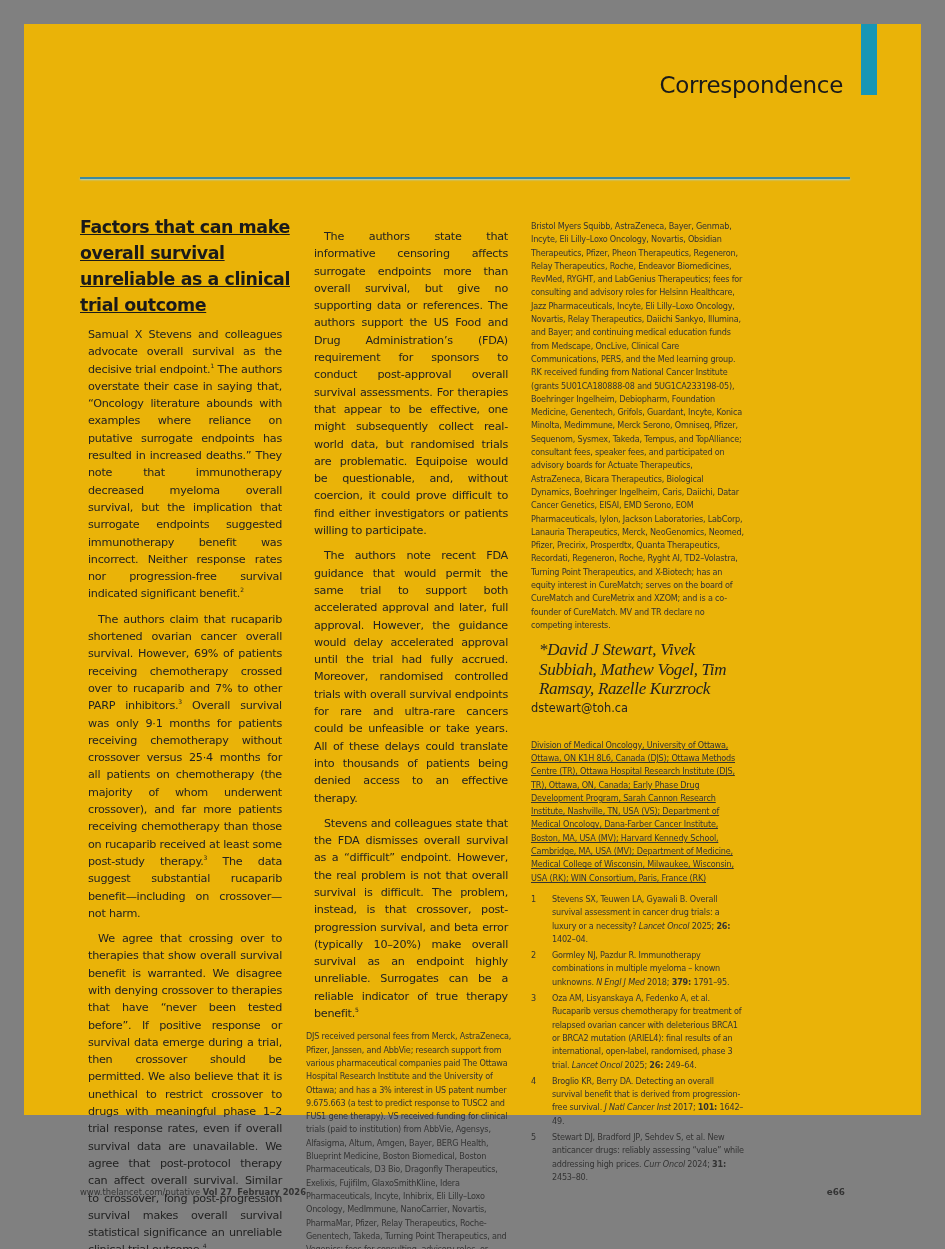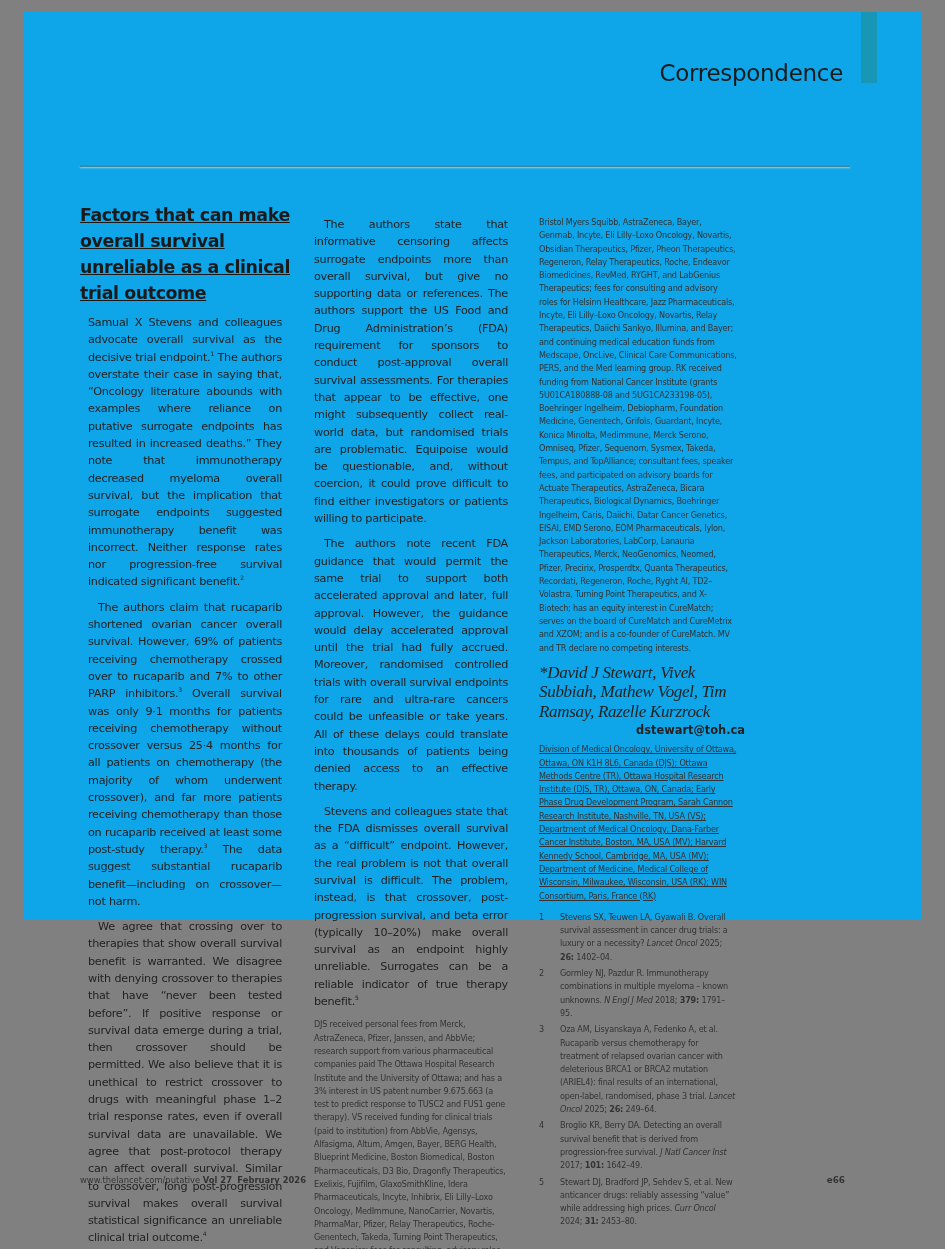--- a/index.html
+++ b/index.html
@@ -1,32 +1,32 @@
 <!DOCTYPE html>
 <html><head>
 <meta charset="utf-8">
 <style>
   html,body{margin:0;padding:0;}
   body{width:945px;height:1249px;background:#808080;position:relative;overflow:hidden;font-family:"DejaVu Sans",sans-serif;}
-  .page{position:absolute;left:24px;top:12px;width:897px;height:907px;background:#0ea5e9;}
+  .page{position:absolute;left:24px;top:24px;width:897px;height:1091px;background:#eab308;}
   .teal-bar{position:absolute;left:837px;top:0;width:16px;height:71px;background:#1796b5;}
   .section-title{position:absolute;right:78px;top:48px;font-family:"DejaVu Sans",sans-serif;font-size:23px;font-weight:500;color:#1a1a1a;letter-spacing:-0.3px;}
   .rule{position:absolute;left:56px;top:153px;width:770px;height:2px;background:#3a8aa0;box-shadow:0 1px 2px #9fd3e0;}
   .col{position:absolute;top:190px;}
   .col1{left:56px;width:210px;}
   .col2{left:282px;width:210px;top:196px;}
   .col3{left:507px;width:214px;top:196px;}
   .headline{font-family:"DejaVu Sans",sans-serif;font-weight:bold;font-size:17.4px;line-height:26px;color:#1a1a1a;margin:0 0 6px 0;letter-spacing:-0.4px;text-decoration:underline;}
   .body{font-family:"DejaVu Sans",sans-serif;font-size:11.2px;line-height:17.3px;color:#222;text-align:justify;margin:0;letter-spacing:-0.25px;}
   .body p{margin:8px;text-indent:10px;}
   .body p.first{text-indent:0;}
-  .small{font-family:"DejaVu Sans",sans-serif;font-size:8.1px;line-height:13.3px;color:#333;margin:8px;letter-spacing:-0.2px;}
+  .small{font-family:"DejaVu Sans",sans-serif;font-size:8.1px;line-height:13.3px;color:#333;margin:0;letter-spacing:-0.2px;}
   .disclosure-a{margin-top:7px;}
   .authors{font-family:Liberation Serif, serif;font-style:italic;font-size:17px;line-height:19.5px;color:#222;margin:8px 0 0 8px;letter-spacing:-0.3px;}
-  .email{font-family:"DejaVu Sans",sans-serif;font-weight:bold;font-size:11.4px;color:#222;margin:2px 0 6px 0;text-align:right;}
+  .email{font-family:"DejaVu Sans",sans-serif;font-weight:normal;font-size:11.4px;color:#222;margin:2px 0 24px 0;}
   .affil{margin-top:4px;text-decoration:underline;}
   .refs{margin-top:8px;}
   .ref{display:flex;margin-bottom:3px;}
   .ref-num{width:21px;flex:none;}
   .ref-text{flex:1;}
   .footer-left{position:absolute;left:56px;top:1163px;font-family:"DejaVu Sans",sans-serif;font-size:8.4px;color:#333;}
   .footer-left b{font-weight:bold;}
   .footer-right{position:absolute;right:76px;top:1163px;font-family:"DejaVu Sans",sans-serif;font-size:8.8px;font-weight:bold;color:#333;}
   sup{font-size:6px;line-height:0;}
 </style>

